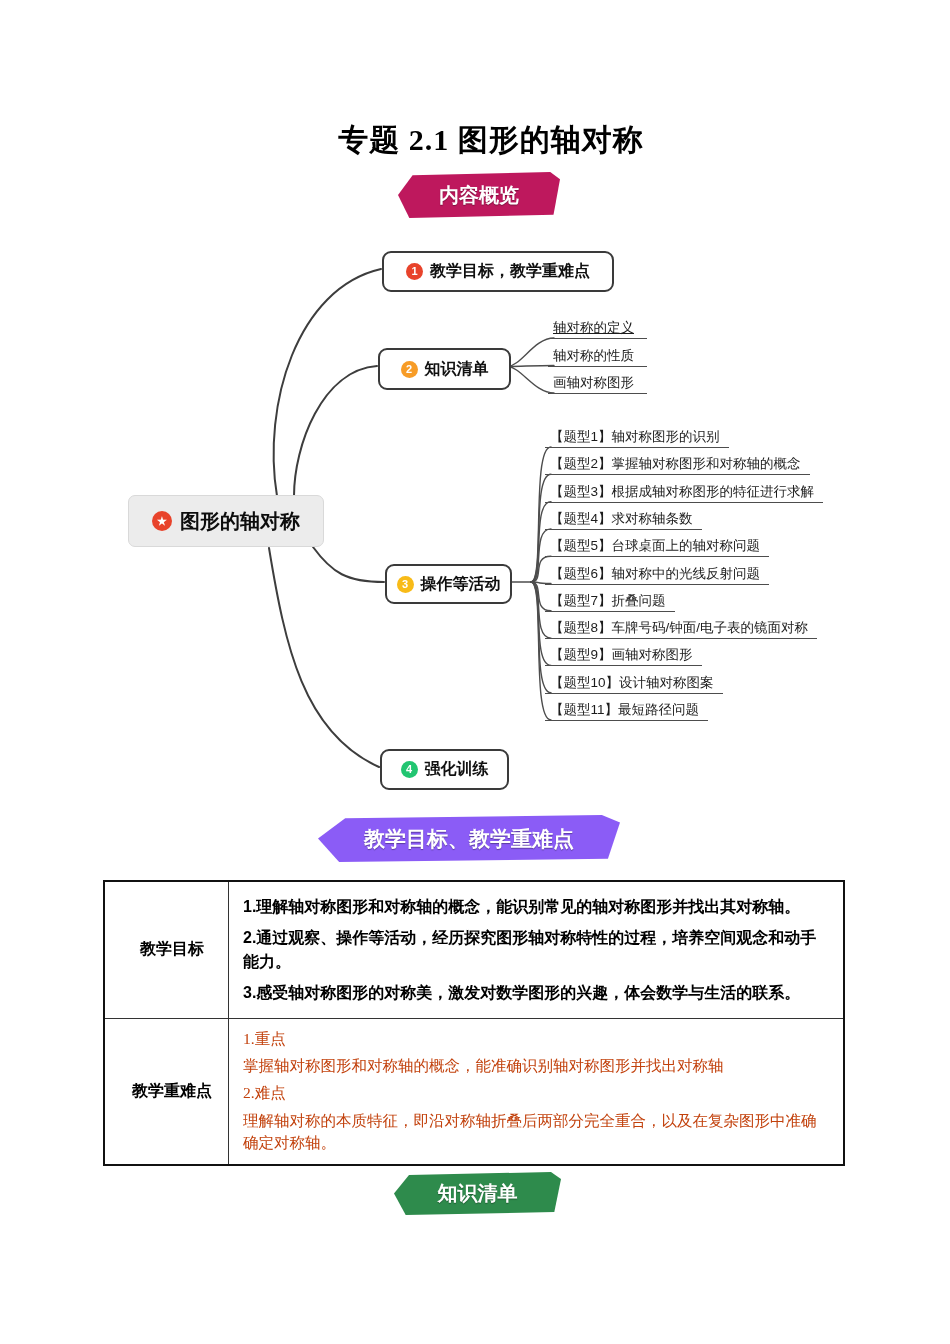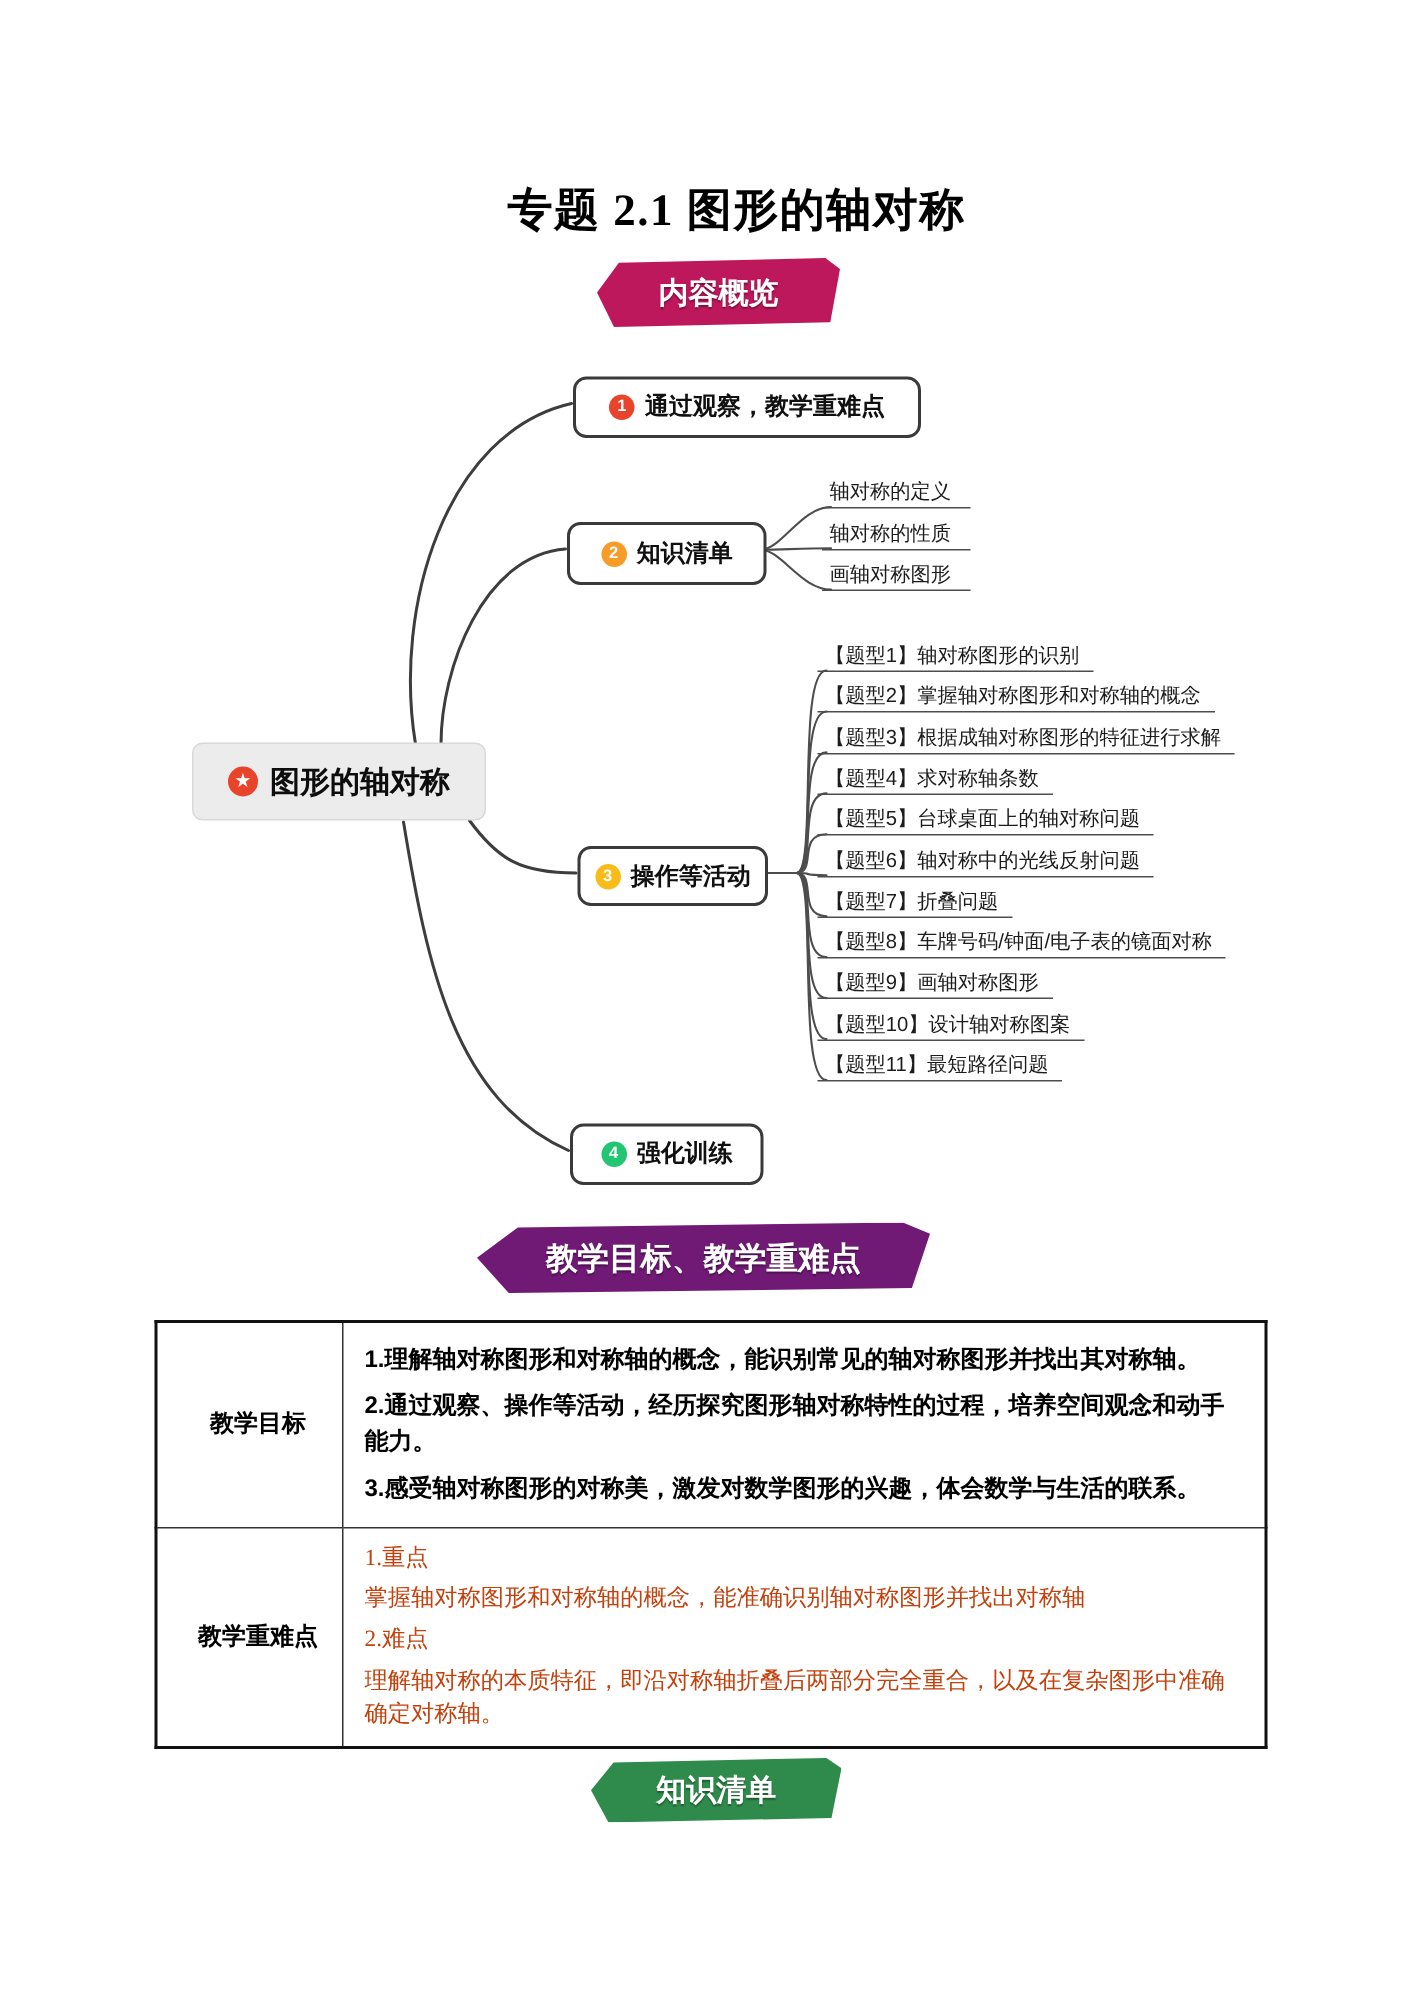--- a/index.html
+++ b/index.html
@@ -109,56 +109,56 @@
       <path d="M 531 582 C 545 582, 531 720, 551 720" class="fanline"></path>
     </svg>
 
   <div class="root-node">
     <span class="badge star" style="background: rgb(232, 67, 43);">★</span>
     <span>图形的轴对称</span>
   </div>
 
   <div class="branch b1">
     <span class="badge" style="background: rgb(232, 67, 43);">1</span>
-    <span>通过观察，教学重难点</span>
+    <span>教学目标，教学重难点</span>
   </div>
   <div class="branch b2">
     <span class="badge" style="background: rgb(247, 156, 39);">2</span>
     <span>知识清单</span>
   </div>
   <div class="branch b3">
     <span class="badge" style="background: rgb(248, 187, 24);">3</span>
     <span>操作等活动</span>
   </div>
   <div class="branch b4">
     <span class="badge" style="background: rgb(34, 197, 113);">4</span>
     <span>强化训练</span>
   </div>
 
   <div id="knowledge-children" class="child-list">
-      <span style="top: 319px;">轴对称的定义</span>
+      <span style="top: 319px; text-decoration: underline;">轴对称的定义</span>
       <span style="top: 346.5px;">轴对称的性质</span>
       <span style="top: 374px;">画轴对称图形</span>
     </div>
 
   <div id="topic-children" class="child-list">
       <span style="top: 428px;">【题型1】轴对称图形的识别</span>
       <span style="top: 455.3px;">【题型2】掌握轴对称图形和对称轴的概念</span>
       <span style="top: 482.6px;">【题型3】根据成轴对称图形的特征进行求解</span>
       <span style="top: 509.9px;">【题型4】求对称轴条数</span>
       <span style="top: 537.2px;">【题型5】台球桌面上的轴对称问题</span>
       <span style="top: 564.5px;">【题型6】轴对称中的光线反射问题</span>
       <span style="top: 591.8px;">【题型7】折叠问题</span>
       <span style="top: 619.1px;">【题型8】车牌号码/钟面/电子表的镜面对称</span>
       <span style="top: 646.4px;">【题型9】画轴对称图形</span>
       <span style="top: 673.7px;">【题型10】设计轴对称图案</span>
       <span style="top: 701px;">【题型11】最短路径问题</span>
     </div>
 
-  <div class="banner banner-2" style="background: #701a75;">
+  <div class="banner banner-2" style="background: #8b5cf6;">
     <span>教学目标、教学重难点</span>
   </div>
 
   <div class="table-wrap">
     <table class="info-table">
       <tbody>
           <tr class="row-goals">
         <th>教学目标</th>
         <td>
           <div class="bold-cell">

